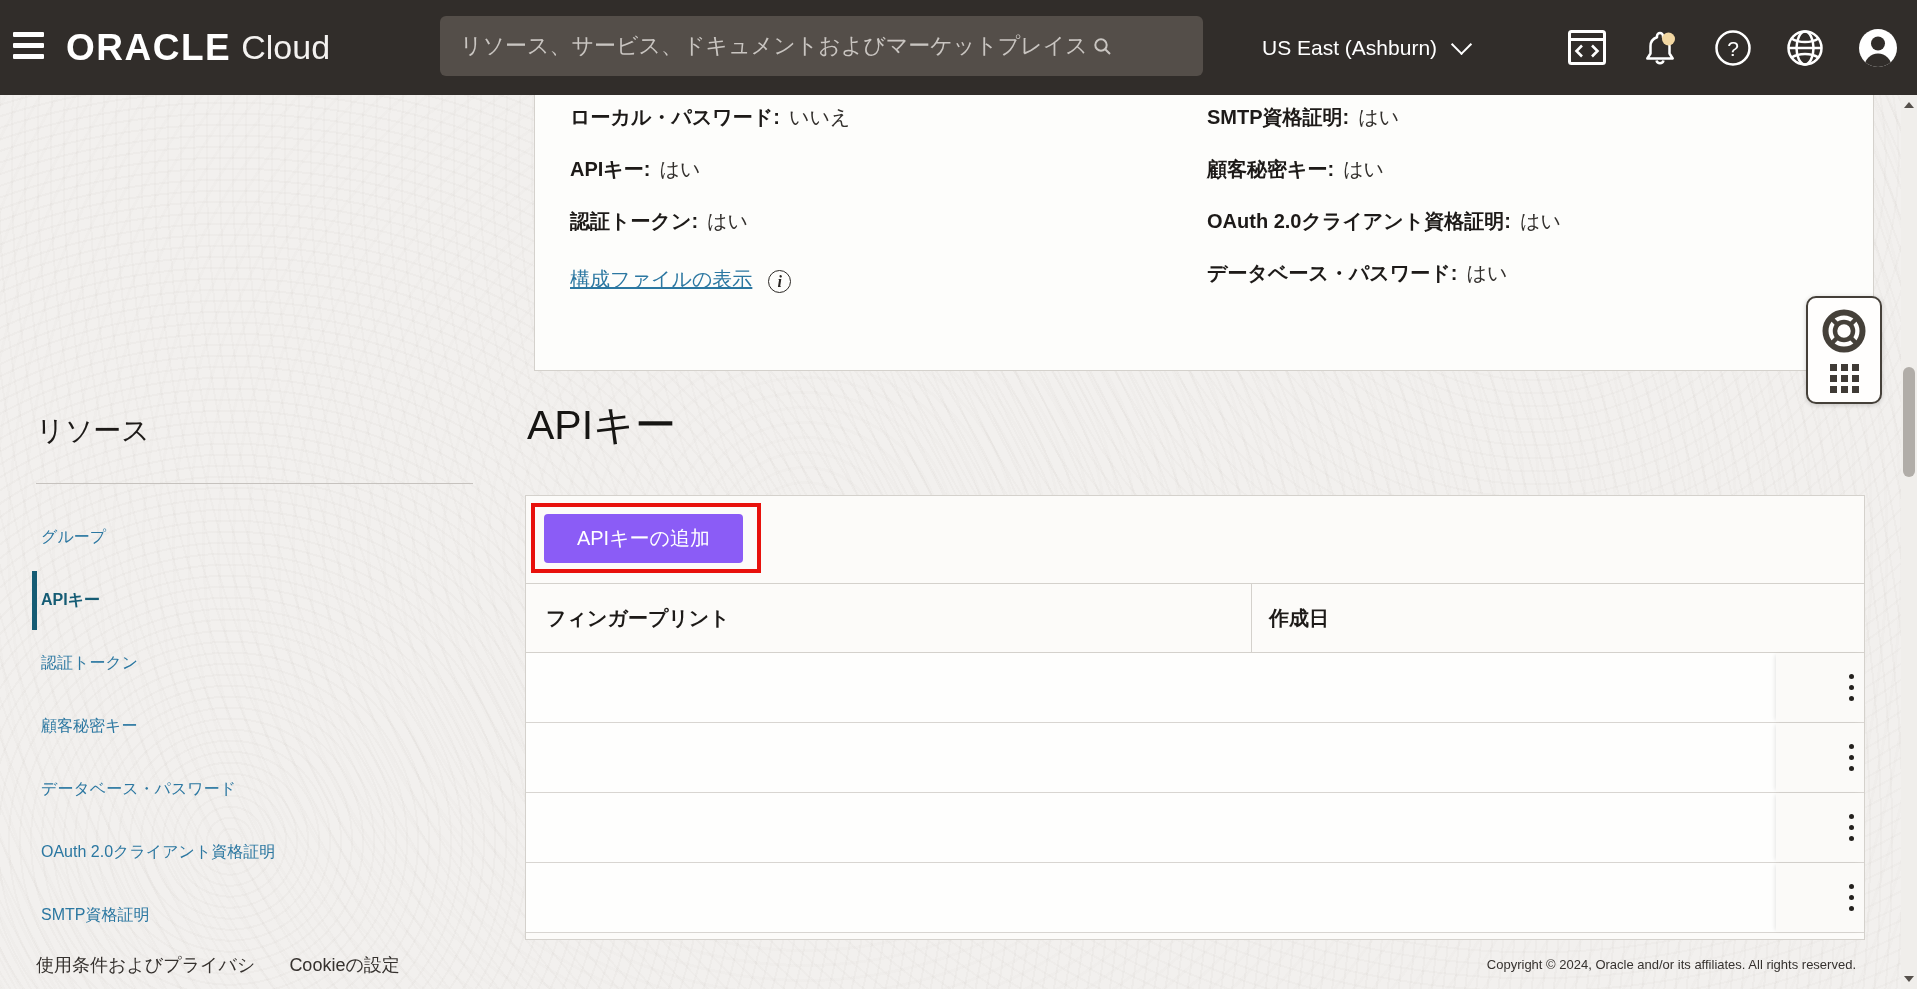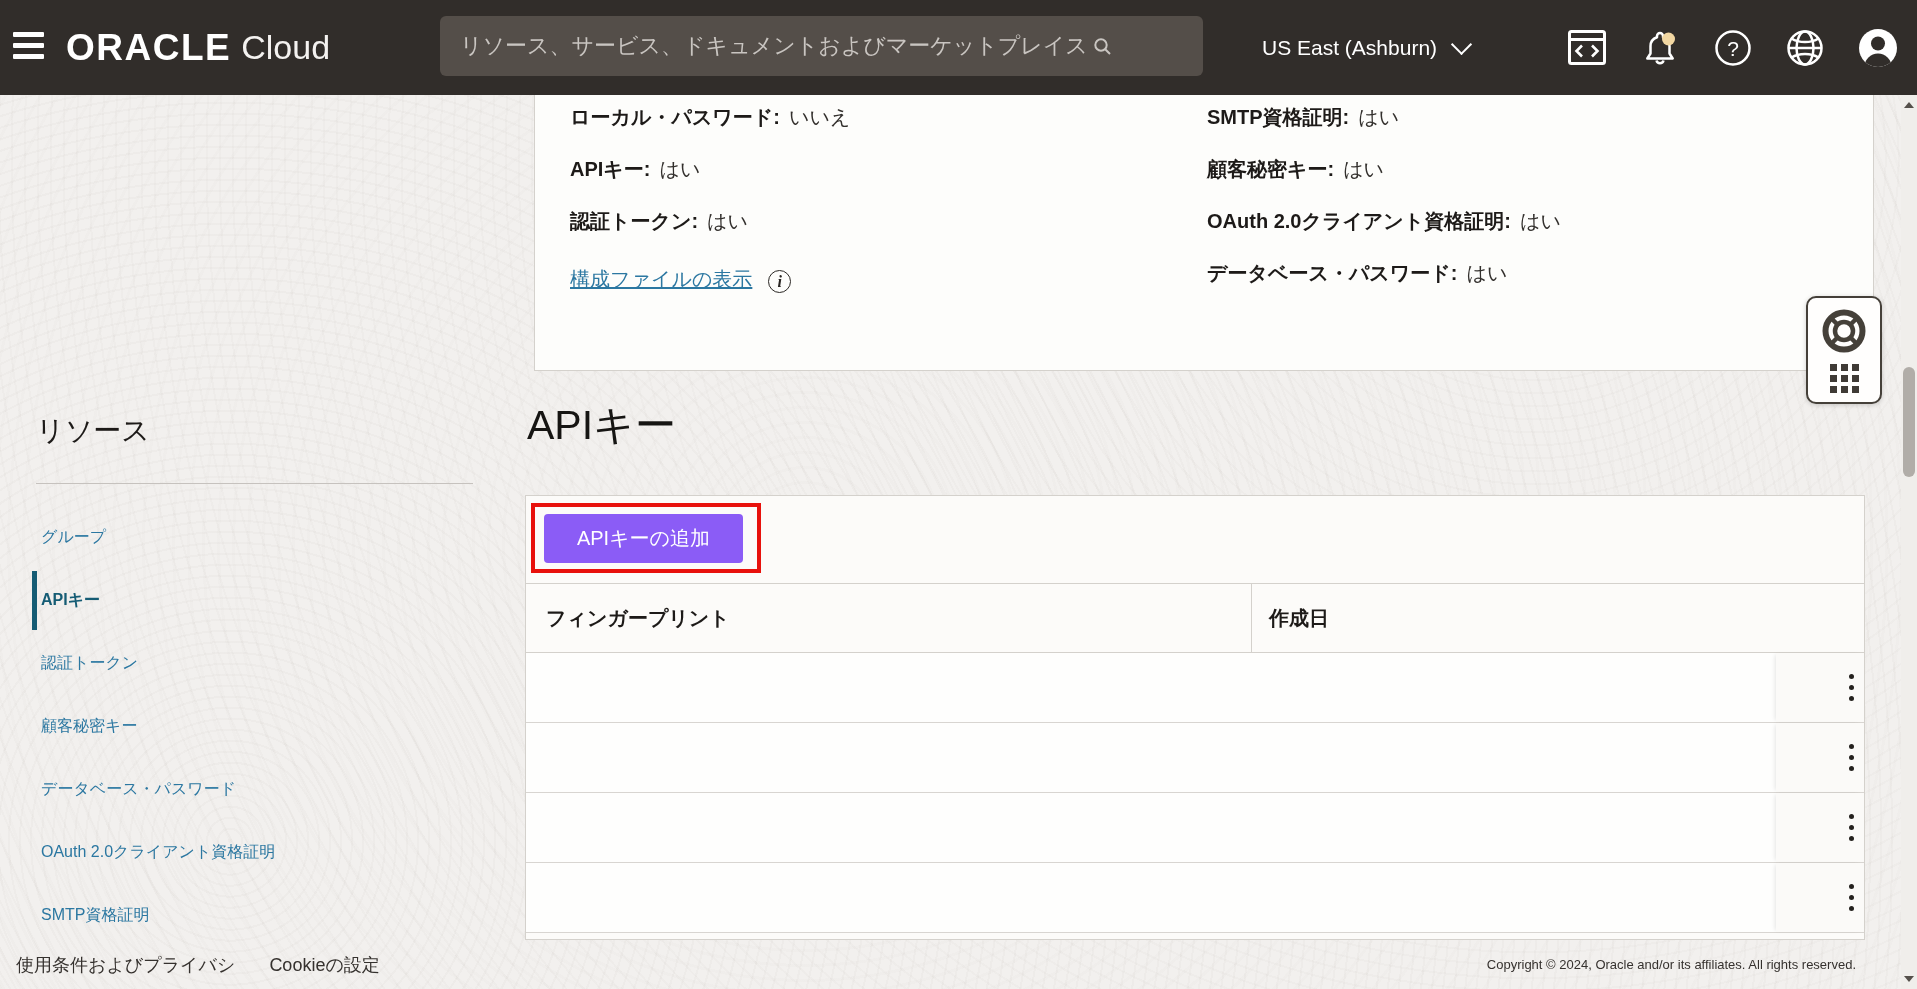--- a/index.html
+++ b/index.html
@@ -84,21 +84,21 @@
   .scrollbar{position:absolute;right:0;top:95px;width:16px;height:894px;background:#f0eeeb;}
   .sb-arrow{position:absolute;left:0;width:16px;height:16px;display:flex;align-items:center;justify-content:center;cursor:pointer;}
   .sb-arrow.up{top:2px;}
   .sb-arrow.down{bottom:2px;}
   .tri-up{width:0;height:0;border-left:5px solid transparent;border-right:5px solid transparent;border-bottom:6px solid #55504b;}
   .tri-down{width:0;height:0;border-left:5px solid transparent;border-right:5px solid transparent;border-top:6px solid #55504b;}
   .sb-thumb{position:absolute;left:2px;top:272px;width:12px;height:110px;background:#b1ada8;border-radius:6px;cursor:grab;}
 
   
   .footer{position:absolute;left:0;top:940px;width:1901px;height:49px;display:flex;align-items:center;
-    padding:0 45px 0 16px;box-sizing:border-box;gap:34px;}
+    padding:0 45px 0 36px;box-sizing:border-box;gap:34px;}
   .foot-link{font-size:18px;color:#35312e;text-decoration:none;cursor:pointer;white-space:nowrap;}
   .copyright{margin-left:auto;font-size:13px;color:#35312e;white-space:nowrap;}
 </style>
 </head>
 <body>
 
 <div id="viewport">
 
   <div class="app-header">
     <button class="hamburger">

